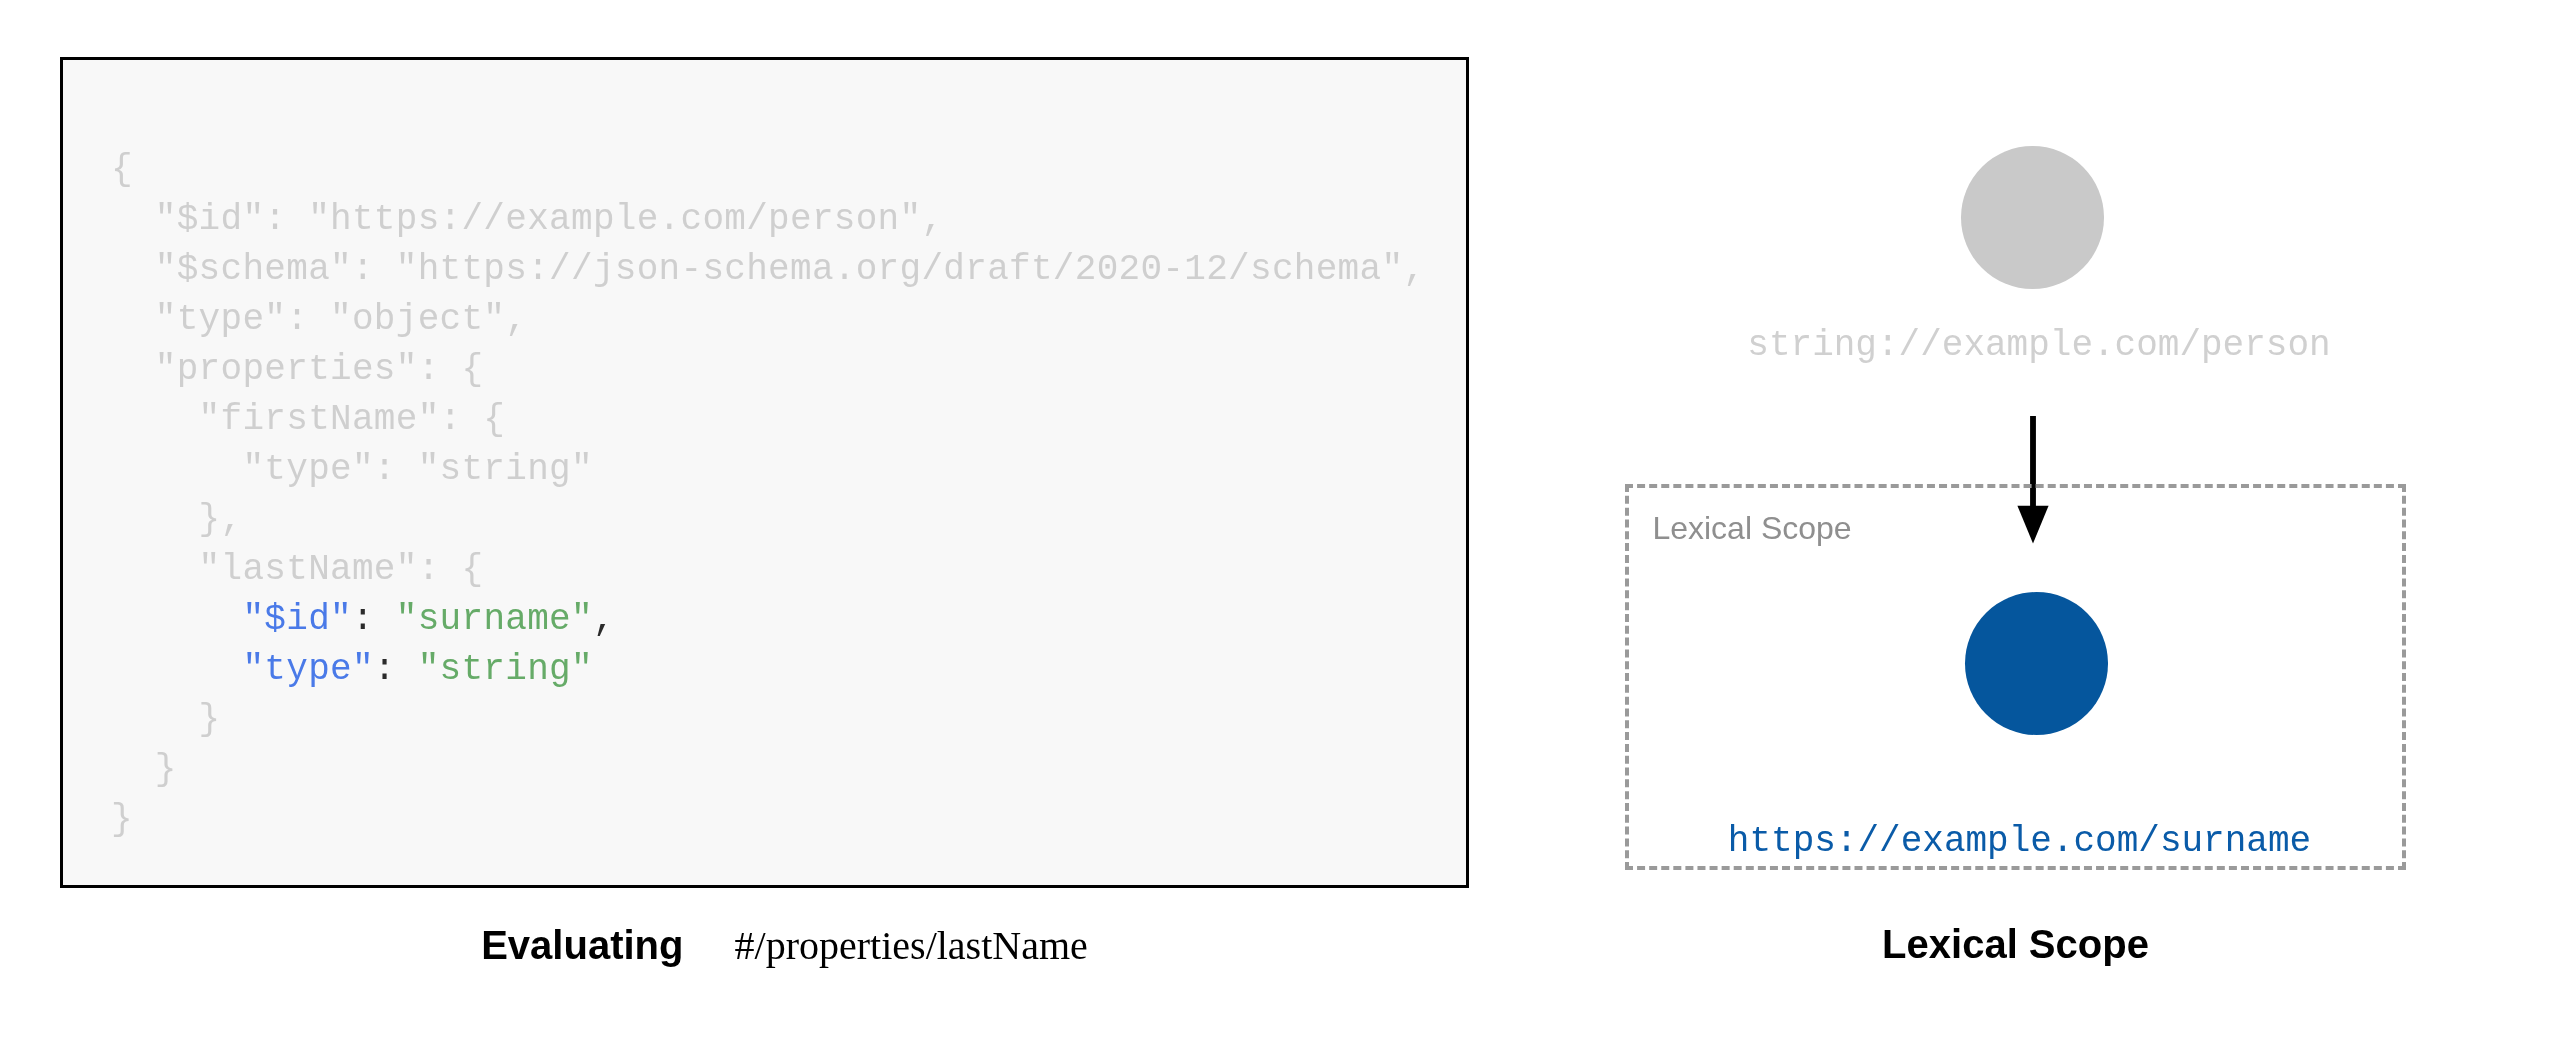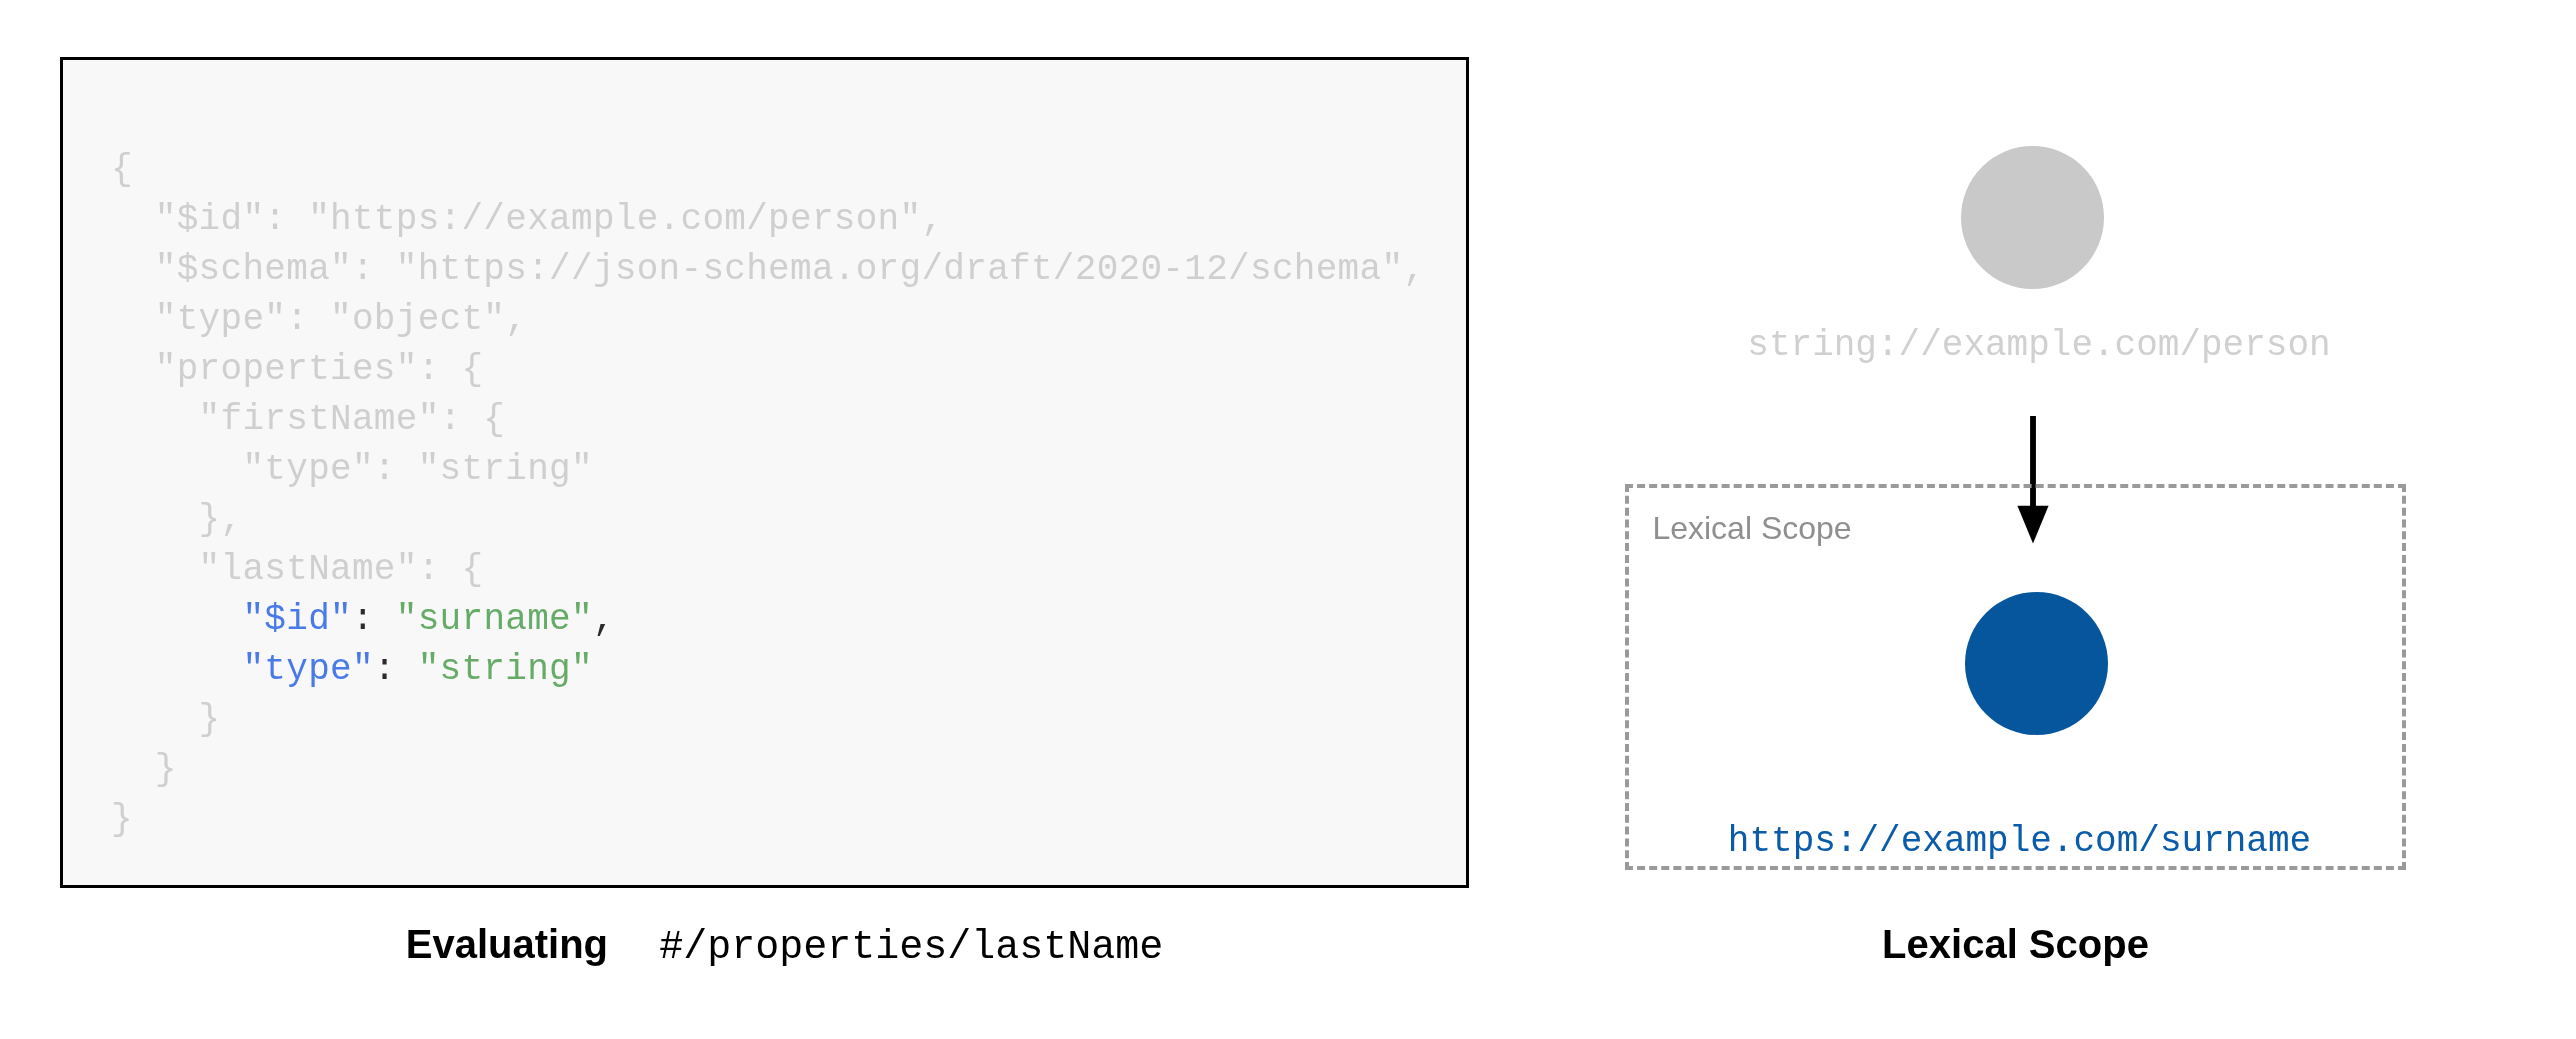--- a/index.html
+++ b/index.html
@@ -58,21 +58,21 @@
     color: #000000;
     white-space: nowrap;
   }
   #left-caption .cap-bold {
     font-family: "Liberation Sans", sans-serif;
     font-weight: bold;
     font-size: 40px;
     margin-left: 40px;
   }
   #left-caption .cap-mono {
-    font-family: Liberation Mono, monospace;
+    font-family: Liberation Serif, serif;
     font-weight: normal;
     font-size: 40px;
   }
 
   
   #right-panel {
     position: absolute;
     left: 1526px; top: 0;
     width: 1050px; height: 1039px;
   }

